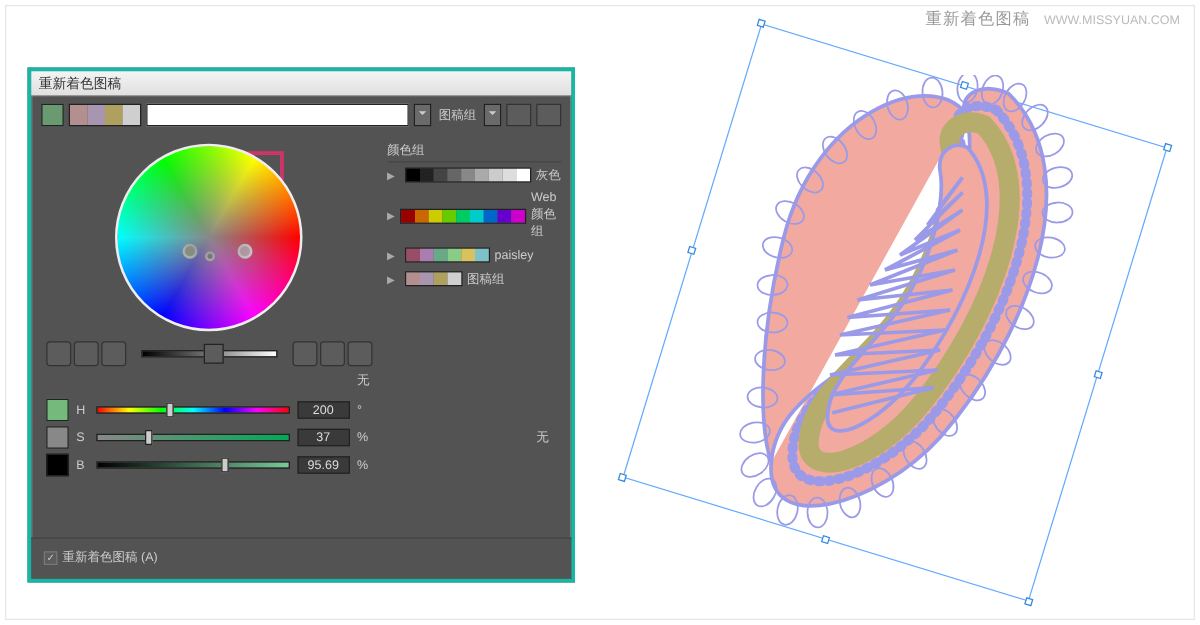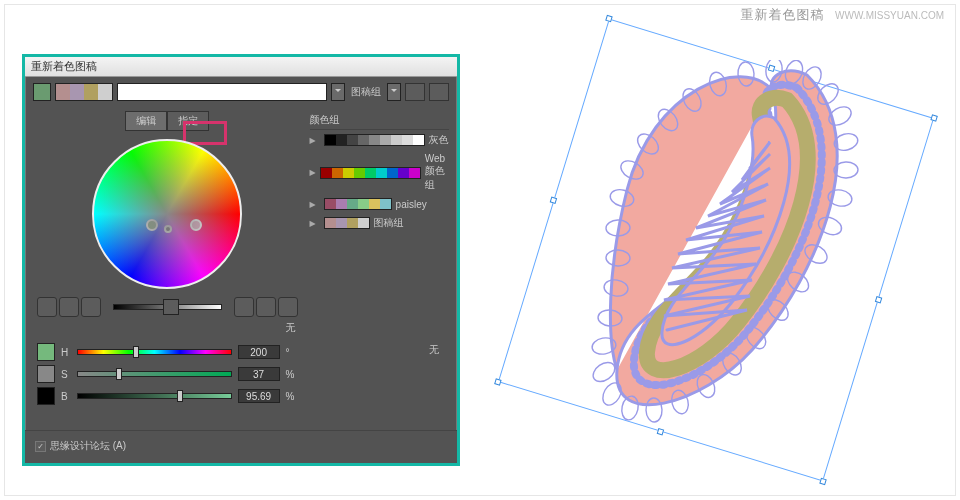--- a/index.html
+++ b/index.html
@@ -100,24 +100,20 @@
     <div class="dropdown"></div>
     <div class="dropbtn"></div>
     <span class="tglabel">图稿组</span>
     <div class="dropbtn"></div>
     <div class="iconbtn"></div>
     <div class="iconbtn"></div>
   </div>
 
   <div class="main">
     <div class="leftcol">
-      <div class="tabs">
-        <div class="tab active">编辑</div>
-        <div class="tab">指定</div>
-      </div>
       <div class="tab-highlight"></div>
 
       <div class="colorwheel-wrap">
         <div class="colorwheel">
           <div class="cw-dot" style="background:#74a06a;left:52px;top:78px"></div>
           <div class="cw-dot" style="background:#333;left:70px;top:84px;width:8px;height:8px"></div>
           <div class="cw-dot" style="background:#e7a8c0;left:96px;top:78px"></div>
         </div>
       </div>
 
@@ -224,21 +220,21 @@
         </div>
         <span class="cg-label">图稿组</span>
       </div>
       <div class="nonelbl">无</div>
     </div>
   </div>
 
   <div class="bottom">
     <label class="chk">
       <span class="chkbox">✓</span>
-      <span>思缘设计论坛 (A)</span>
+      <span>重新着色图稿 (A)</span>
     </label>
   </div>
 </div>
 
 <div class="canvas">
   <div class="bbox">
     <div class="bbox-rect"></div>
     <div class="handle h-tl"></div>
     <div class="handle h-tr"></div>
     <div class="handle h-bl"></div>

